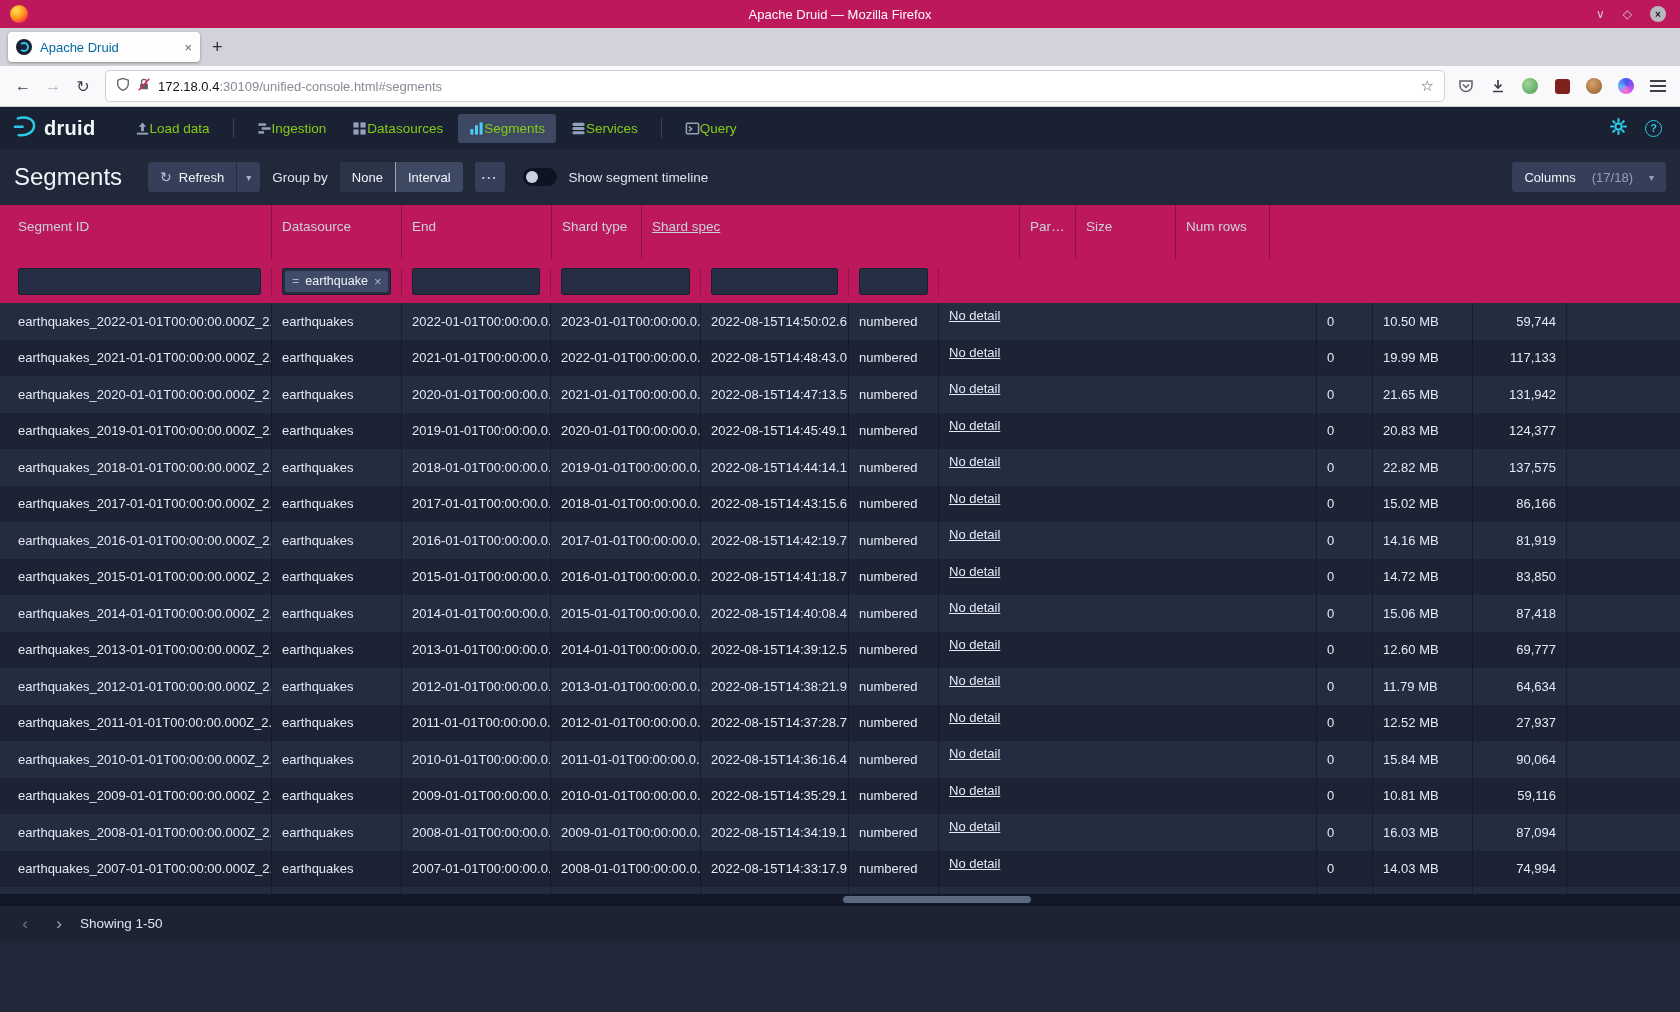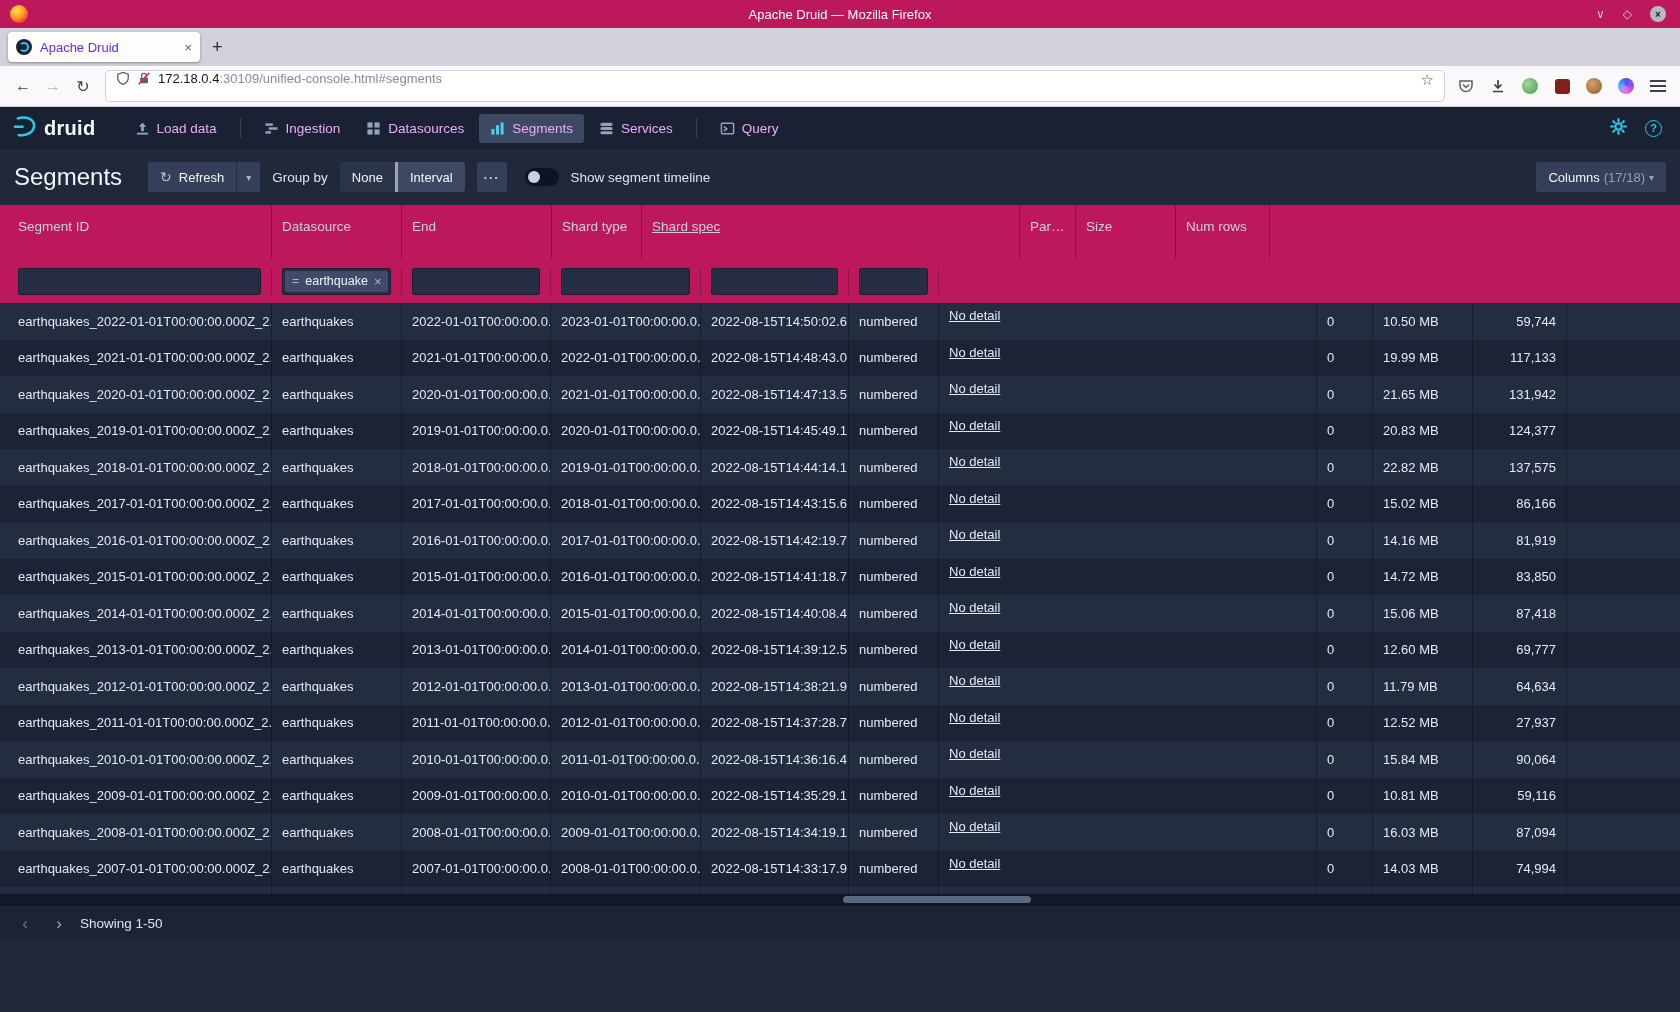--- a/index.html
+++ b/index.html
@@ -14,72 +14,72 @@
   .win-controls { margin-left:auto; display:flex; align-items:center; gap:18px; margin-right:14px; z-index:2; }
   .win-glyph { color:#c9c9d1; font-size:12px; line-height:1; }
   .win-close { width:16px; height:16px; border-radius:50%; background:#b8b8c0; color:#1c1b22; font-size:10px;
     display:flex; align-items:center; justify-content:center; font-weight:bold; }
 
   .tabbar { height:38px; background:#d2d3da; display:flex; align-items:center; padding-left:8px; }
   .tab { width:192px; height:30px; background:#fdfdfe; border-radius:4px; box-shadow:0 1px 3px rgba(0,0,0,.35);
     display:flex; align-items:center; padding:0 8px; gap:8px; }
   .tab-favicon { width:16px; height:16px; border-radius:50%; background:#1a2133; position:relative; flex:none; }
   .tab-favicon::after { content:""; position:absolute; inset:3px; border:2px solid #2bc9e7; border-left-color:transparent; border-radius:50%; }
-  .tab-label { font-size:13px; color:#6d28d9; flex:1; white-space:nowrap; overflow:hidden; }
+  .tab-label { font-size:13px; color:#0369a1; flex:1; white-space:nowrap; overflow:hidden; }
   .tab-close { color:#5f5f68; font-size:13px; }
   .newtab { font-size:18px; color:#2b2b33; margin-left:12px; }
 
   .toolbar { height:41px; background:#f9f9fb; border-bottom:1px solid #ccccd4; display:flex; align-items:center; padding:0 8px; }
   .tool-btn { width:30px; height:30px; display:flex; align-items:center; justify-content:center; font-size:16px; color:#3f3f46; flex:none; }
   .tool-btn.disabled { color:#b4b4bc; }
   .urlbar { flex:1; height:30px; background:#ffffff; box-shadow:0 0 0 1px #cfcfd8; border-radius:4px;
-    display:flex; padding:0 10px; gap:7px; margin:0 8px; min-width:0; }
+    display:flex; align-items:center; padding:0 10px; gap:7px; margin:0 8px; min-width:0; }
   .url-text { font-size:13px; color:#8a8a96; flex:1; white-space:nowrap; overflow:hidden; }
   .url-host { color:#15141a; }
   .ext-cluster { display:flex; align-items:center; gap:4px; }
   .ext-slot { width:28px; height:28px; display:flex; align-items:center; justify-content:center; }
   .ext-green { width:16px; height:16px; border-radius:50%; background:radial-gradient(circle at 35% 35%, #9fd89a, #4c9a4c); }
   .ext-red   { width:15px; height:15px; border-radius:3px; background:#80201c; }
   .ext-brown { width:16px; height:16px; border-radius:50%; background:radial-gradient(circle at 40% 35%, #d9a06a, #8d5a2e); }
   .ext-blue  { width:16px; height:16px; border-radius:50%; background:conic-gradient(#4a55f0, #9b4df0, #ff6ad5, #5ab0ff, #4a55f0); }
   .hamburger { width:16px; height:12px; border-top:2px solid #3f3f46; border-bottom:2px solid #3f3f46; position:relative; }
   .hamburger::after { content:""; position:absolute; left:0; right:0; top:3px; height:2px; background:#3f3f46; }
   .star { font-size:15px; color:#5f5f68; }
 
   
   .druid-nav { height:42px; background:#1a2133; display:flex; align-items:center; padding:0 12px; }
   .brand { display:flex; align-items:center; gap:7px; margin-right:26px; }
   .brand-text { color:#f5f8fa; font-size:20px; font-weight:600; letter-spacing:.3px; }
-  .nav-item { display:flex; align-items:center; gap:7px; color:#f0abfc; font-size:13.5px; padding:7px 11px; border-radius:3px; margin:0 2px; white-space:nowrap; }
+  .nav-item { display:flex; align-items:center; color:#84cc16; font-size:13.5px; padding:7px 11px; border-radius:3px; margin:0 2px; white-space:nowrap; }
   .nav-item.active { background:#3d4962; }
   .nav-icon svg { display:block; }
   .nav-divider { width:1px; height:20px; background:#3a4459; margin:0 10px; }
   .nav-right { margin-left:auto; display:flex; align-items:center; gap:18px; margin-right:6px; }
   .help-circ { width:17px; height:17px; border-radius:50%; border:1.5px solid #2ec8e6; color:#2ec8e6; font-size:11px; font-weight:bold;
     display:flex; align-items:center; justify-content:center; }
 
   
   .page-header { height:56px; display:flex; align-items:center; padding:0 14px; gap:12px; background:#202839; }
   .page-title { font-size:24px; color:#f1f5fa; margin-right:14px; }
   .btn { background:#353f59; color:#f1f5fa; font-size:13px; height:30px; display:inline-flex; align-items:center; padding:0 12px; border-radius:3px; white-space:nowrap; }
   .split { display:flex; }
   .split .main { border-radius:3px 0 0 3px; gap:7px; }
   .split .caret { width:24px; padding:0; justify-content:center; border-left:1px solid #232c42; border-radius:0 3px 3px 0; color:#a9b4c8; font-size:10px; }
   .glyph-sm { color:#b9c3d4; font-size:14px; }
   .label { font-size:13.5px; color:#dde4ef; }
   .btn-group { display:flex; }
   .btn-group .btn:first-child { border-radius:3px 0 0 3px; }
-  .btn-group .btn:last-child { border-radius:0 3px 3px 0; border-left:3px solid #a3a3a3; }
+  .btn-group .btn:last-child { border-radius:0 3px 3px 0; border-left:1px solid #a3a3a3; }
   .btn.pressed { background:#2b3449; }
   .btn.lit { background:#3d4862; }
   .more-btn { width:30px; padding:0; justify-content:center; letter-spacing:1px; font-weight:bold; color:#c3cddc; }
   .switch { width:34px; height:18px; border-radius:10px; background:#0d1322; position:relative; margin-left:6px; flex:none; }
   .switch::after { content:""; position:absolute; width:12px; height:12px; border-radius:50%; background:#c9d1dd; top:3px; left:3px; }
   .spacer { flex:1; }
-  .cols-btn { gap:4px; }
+  .cols-btn { gap:16px; }
   .dim { color:#93a0b5; }
   .caret-glyph { color:#93a0b5; font-size:10px; }
 
   
   .table { position:relative; background:#be185d; overflow:hidden; }
   .trow { display:flex; width:1900px; }
   .cell { flex:none; padding:0 10px; border-right:1px solid rgba(9,13,23,.45); overflow:hidden; white-space:nowrap;
     display:flex; align-items:center; font-size:13px; color:#e4eaf3; text-overflow:ellipsis; }
   .cell > * { white-space:nowrap; }
   .c0{width:272px; padding-left:18px;} .c1{width:130px;} .c2{width:149px;} .c3{width:150px;} .c4{width:148px;}

